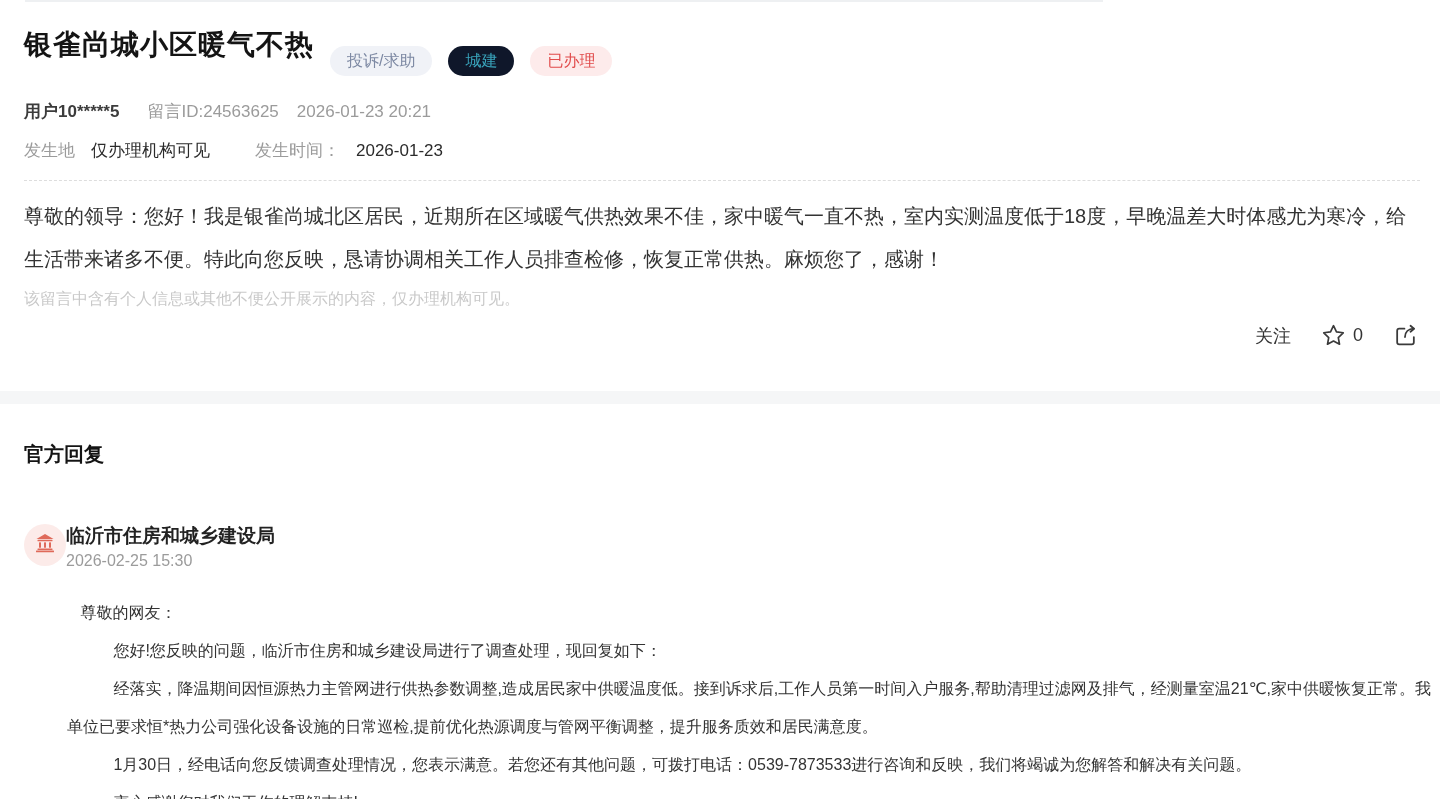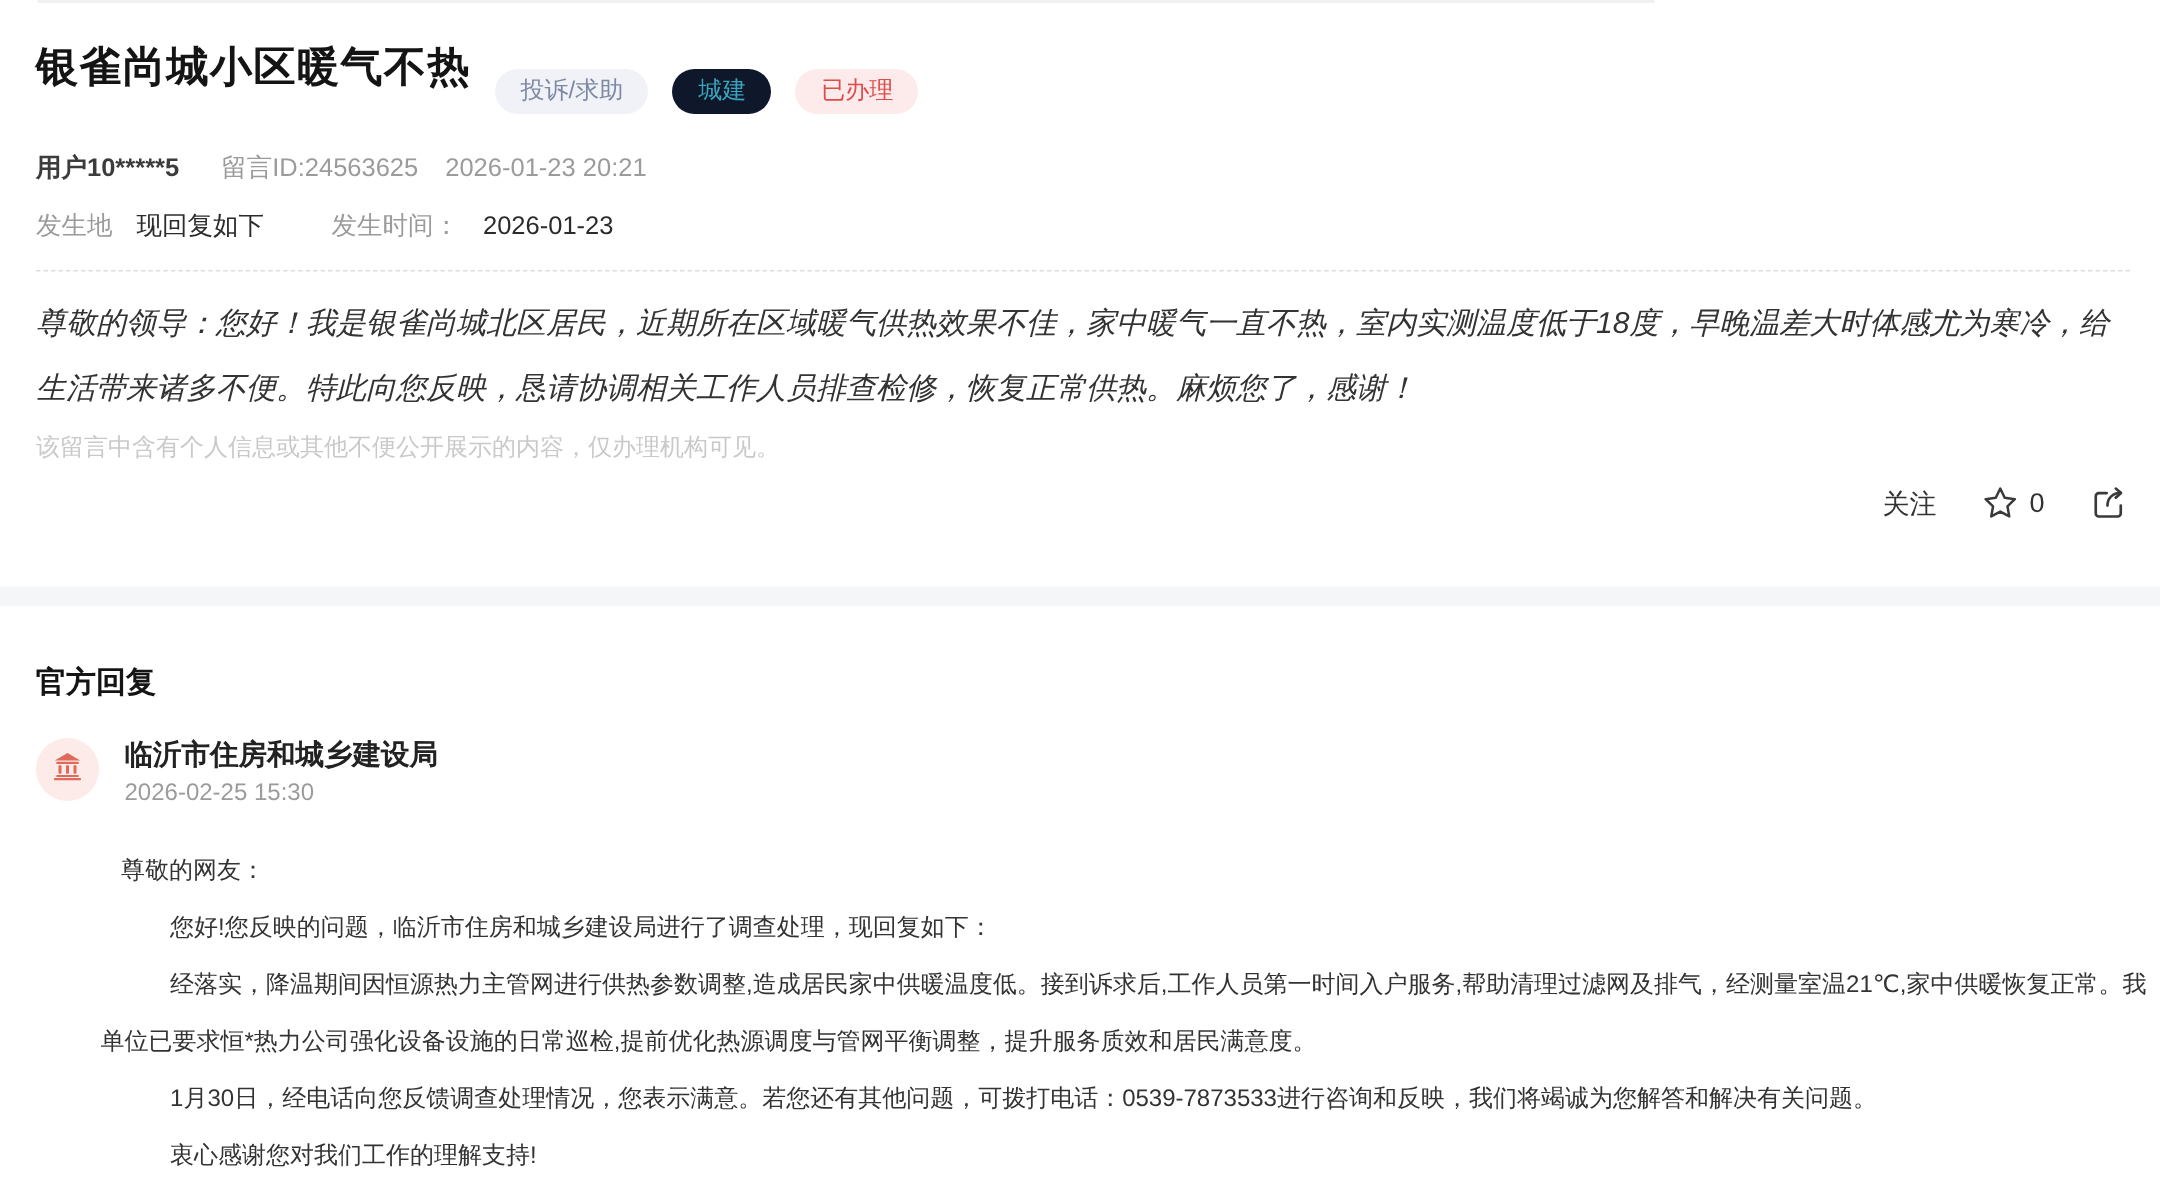--- a/index.html
+++ b/index.html
@@ -33,39 +33,39 @@
   .meta-row.row2 { margin-top: 16px; }
   .grey { color: #9b9b9b; }
   .dark { color: #2b2b2b; }
   .user { font-weight: bold; color: #3c3c3c; margin-right: 28px; }
   .mr18 { margin-right: 18px; }
   .mr16 { margin-right: 16px; }
   .mr45 { margin-right: 45px; }
 
   .dashed-divider { margin-top: 18px; border-top: 1px dashed #dddddd; height: 0; }
 
-  .body-text { margin: 14px 0 0; font-size: 20px; line-height: 43px; color: #333; font-style: italic; }
+  .body-text { margin: 14px 0 0; font-size: 20px; line-height: 43px; color: #333; }
   .private-note { margin: 8px 0 0; font-size: 16px; line-height: 20px; color: #c9c9c9; }
 
   .action-row {
     margin-top: 14px; display: flex; justify-content: flex-end; align-items: center;
     gap: 30px; font-size: 18px; color: #333; padding-right: 2px;
   }
   .star-group { display: inline-flex; align-items: center; gap: 7px; cursor: pointer; }
   .follow { cursor: pointer; }
   .share { cursor: pointer; display: inline-flex; }
   .action-row svg { display: block; }
 
   
   .band { margin-top: 43px; height: 13px; width: 1440px; background: #f5f6f7; }
 
   
   .official { padding: 0 0 0 24px; }
   .official h2 { margin: 37px 0 0; font-size: 20px; font-weight: bold; color: #141414; }
-  .reply-head { margin-top: 24px; display: flex; align-items: flex-start; gap: 17px; }
+  .reply-head { margin-top: 56px; display: flex; align-items: flex-start; }
   .avatar {
     width: 42px; height: 42px; border-radius: 50%; background: #fcebe9;
     display: flex; align-items: center; justify-content: center; flex: 0 0 auto;
   }
   .agency { font-size: 19px; font-weight: bold; color: #222; line-height: 24px; }
   .reply-time { margin-top: 4px; font-size: 16px; color: #9b9b9b; }
 
   .reply-body { margin: 24px 0 0 43px; font-size: 16px; line-height: 38px; color: #333; }
   .reply-body p { margin: 0; }
   .reply-body .salute { text-indent: 0.85em; }
@@ -86,21 +86,21 @@
     </div>
 
     <div class="meta-row row1">
       <span class="user">用户10*****5</span>
       <span class="grey mr18">留言ID:24563625</span>
       <span class="grey">2026-01-23 20:21</span>
     </div>
 
     <div class="meta-row row2">
       <span class="grey mr16">发生地</span>
-      <span class="dark mr45">现回复如下</span>
+      <span class="dark mr45">仅办理机构可见</span>
       <span class="grey mr16">发生时间：</span>
       <span class="dark">2026-01-23</span>
     </div>
 
     <div class="dashed-divider"></div>
 
     <p class="body-text">尊敬的领导：您好！我是银雀尚城北区居民，近期所在区域暖气供热效果不佳，家中暖气一直不热，室内实测温度低于18度，早晚温差大时体感尤为寒冷，给生活带来诸多不便。特此向您反映，恳请协调相关工作人员排查检修，恢复正常供热。麻烦您了，感谢！</p>
 
     <p class="private-note">该留言中含有个人信息或其他不便公开展示的内容，仅办理机构可见。</p>
 

